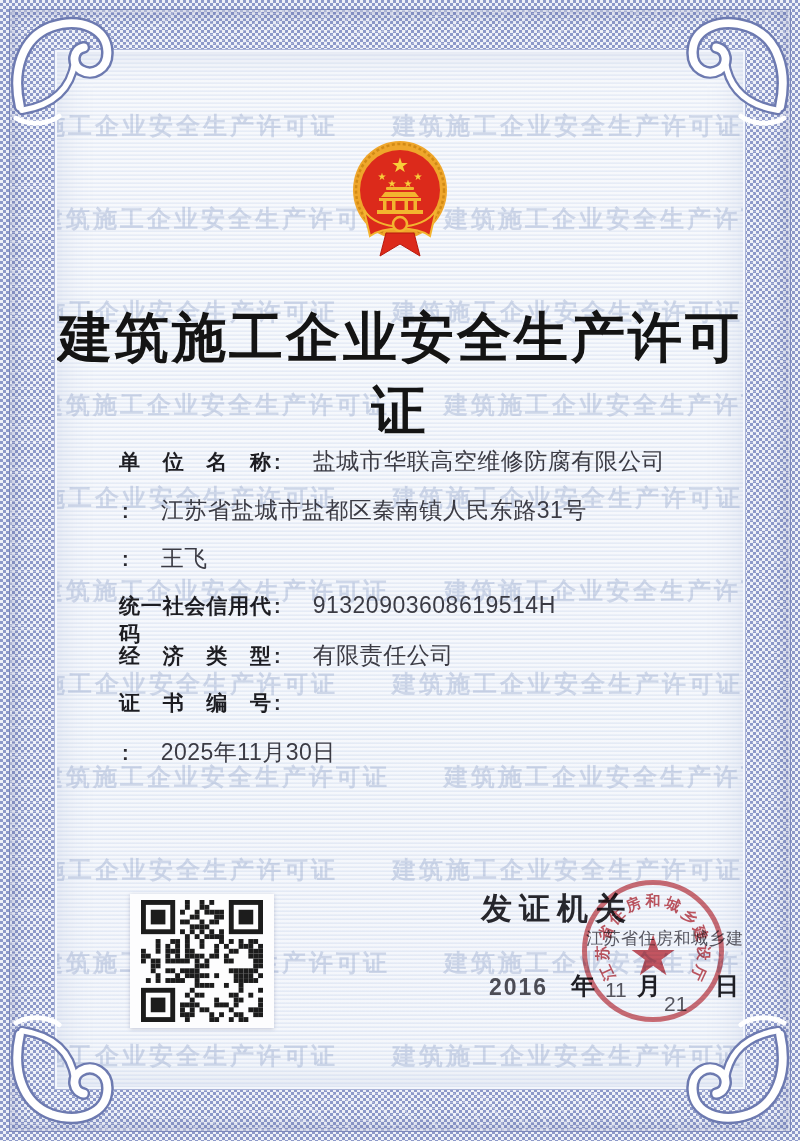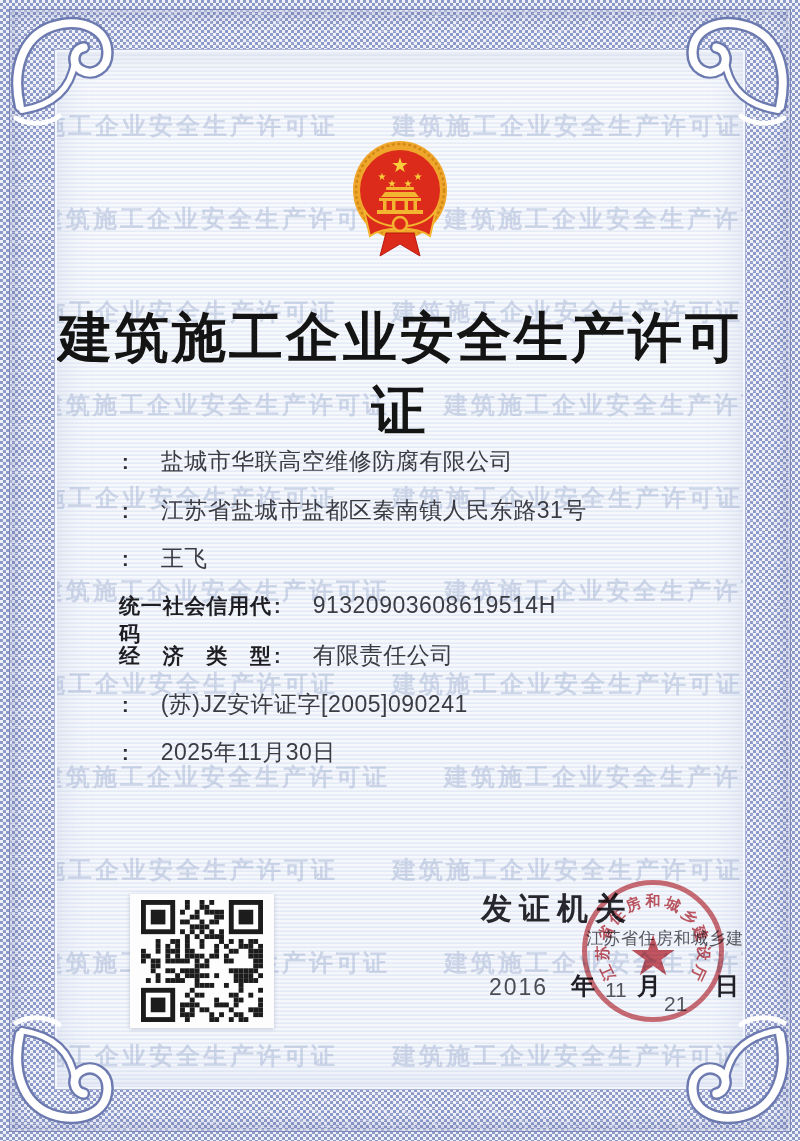--- a/index.html
+++ b/index.html
@@ -81,21 +81,21 @@
 
   .issuer-label{
     position:absolute;left:424px;top:836px;z-index:2;
     font-size:31px;font-weight:bold;color:#26262c;letter-spacing:7px;white-space:nowrap;
   }
   .issuer-value{
     position:absolute;left:529px;top:875px;z-index:2;
     font-size:17px;color:#565660;white-space:nowrap;letter-spacing:.5px;
   }
   .dpart{position:absolute;z-index:2;white-space:nowrap;}
-  .d-year {left:432px;top:922px;font-size:23px;color:#4c4c54;letter-spacing:2px;}
+  .d-year {left:432px;top:922px;font-size:23px;color:#4c4c54;letter-spacing:2px;font-weight:bold;}
   .d-yunit{left:514px;top:918px;font-size:24px;font-weight:bold;color:#1e1e24;}
   .d-month{left:548px;top:926px;font-size:21px;color:#55555e;}
   .d-munit{left:580px;top:918px;font-size:24px;font-weight:bold;color:#1e1e24;}
   .d-day  {left:607px;top:928px;font-size:21px;color:#55555e;margin-top:12px;}
   .d-dunit{left:658px;top:918px;font-size:24px;font-weight:bold;color:#1e1e24;}
 
   .seal{
     position:absolute;left:525px;top:828px;width:142px;height:142px;z-index:4;
     border:5px solid rgba(193,57,68,.8);border-radius:50%;
     mix-blend-mode:multiply;opacity:.92;
@@ -176,20 +176,21 @@
       </g>
       <path d="M14,70 C27,92 73,92 86,70 L80,96 C66,86 34,86 20,96 Z" fill="#dc2a1b" stroke="#f3b42f" stroke-width="2"></path>
       <circle cx="50" cy="84" r="7" fill="#dc2a1b" stroke="#f3b42f" stroke-width="2.6"></circle>
       <path d="M36,93 L30,116 L50,104 L70,116 L64,93 Z" fill="#dc2a1b" stroke="#b71b0e" stroke-width="1"></path>
     </svg>
 
     <div class="title">建筑施工企业安全生产许可证</div>
 
     <div class="fields" id="fields">
         <div class="frow">
+          <span class="flabel">单位名称</span>
           <span class="fcolon">:</span>
           <span class="fvalue">盐城市华联高空维修防腐有限公司</span>
         </div>
         <div class="frow">
           <span class="fcolon">:</span>
           <span class="fvalue">江苏省盐城市盐都区秦南镇人民东路31号</span>
         </div>
         <div class="frow">
           <span class="fcolon">:</span>
           <span class="fvalue">王飞</span>
@@ -198,22 +199,22 @@
           <span class="flabel">统一社会信用代码</span>
           <span class="fcolon">:</span>
           <span class="fvalue">91320903608619514H</span>
         </div>
         <div class="frow">
           <span class="flabel">经济类型</span>
           <span class="fcolon">:</span>
           <span class="fvalue">有限责任公司</span>
         </div>
         <div class="frow">
-          <span class="fcolon">:</span>
-          <span class="fvalue">(苏)JZ安许证字[2005]090241</span>
+          <span class="flabel">证书编号</span>
+          <span class="fcolon">:</span>
         </div>
         <div class="frow">
           <span class="fcolon">:</span>
           <span class="fvalue">2025年11月30日</span>
         </div>
       </div>
 
     <div class="qr-card">
       <svg id="qr" width="122" height="122" viewBox="0 0 125 125">
           <rect x="0" y="0" width="35" height="35" fill="#1c1c1c"></rect>

